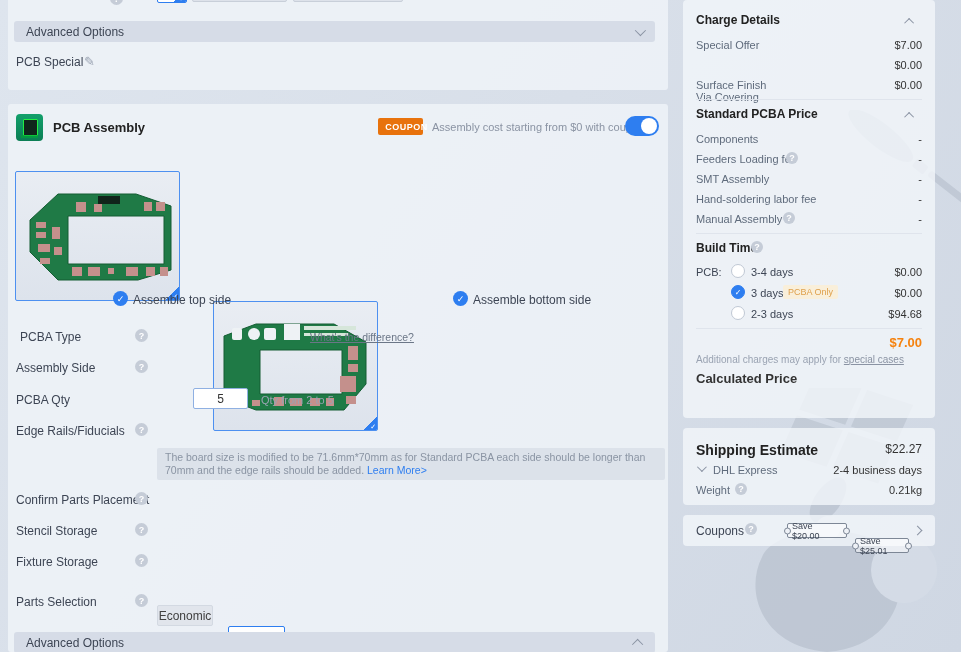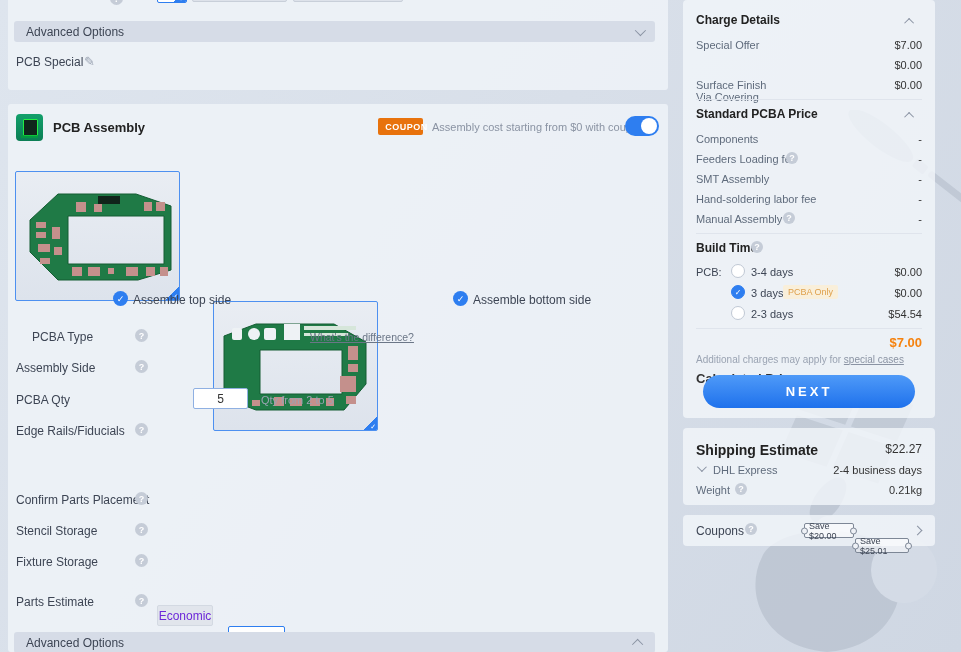--- a/index.html
+++ b/index.html
@@ -21,21 +21,21 @@
   .chev.up{transform:rotate(-135deg) translateY(-2px);}
   .chev.right{transform:rotate(-45deg);}
   
   .opt{position:relative;display:flex;align-items:center;justify-content:center;
        height:21px;border:1px solid #c7ceda;border-radius:2px;font-size:12px;
        color:#4a5260;background:rgba(255,255,255,0.35);cursor:pointer;overflow:hidden;}
   .opt.sel{border-color:#2e7ef0;color:#2e7ef0;background:#fff;}
   .opt.sel .corner{position:absolute;right:0;bottom:0;width:13px;height:13px;
        background:linear-gradient(135deg,transparent 52%,#2e7ef0 52%);
        color:#fff;font-size:7px;line-height:19px;text-align:right;padding-right:1px;}
-  .opt.dis{background:#e1e5ec;border-color:#d3d9e2;color:#6d28d9;cursor:default;}
+  .opt.dis{background:#e1e5ec;border-color:#d3d9e2;color:#404040;cursor:default;}
   
   .help{display:inline-flex;width:13px;height:13px;border-radius:50%;background:#c5ccd7;
         color:#fff;font-size:9px;font-weight:bold;align-items:center;justify-content:center;}
   .chkc{display:inline-flex;width:15px;height:15px;border-radius:50%;background:#2e7ef0;
         color:#fff;font-size:9px;align-items:center;justify-content:center;}
   .radio{display:inline-flex;width:14px;height:14px;border-radius:50%;
          border:1px solid #c0c8d4;background:#fff;align-items:center;justify-content:center;
          color:#fff;font-size:8px;}
   .radio.sel{background:#2e7ef0;border-color:#2e7ef0;}
   .label{font-size:12px;color:#3d4554;}
@@ -179,51 +179,55 @@
         </g>
       </svg>
       <span class="corner">✓</span>
     </div>
 
     <span class="abs chkc" style="left:105px;top:187px;">✓</span>
     <span class="abs label" style="left:125px;top:189px;">Assemble top side</span>
     <span class="abs chkc" style="left:445px;top:187px;">✓</span>
     <span class="abs label" style="left:465px;top:189px;">Assemble bottom side</span>
 
-    <span class="abs label" style="left:24px;top:226px;">PCBA Type</span>
+    <span class="abs label" style="left:12px;top:226px;">PCBA Type</span>
     <span class="abs help" style="left:127px;top:225px;">?</span>
     <div class="abs opt dis" style="left:149px;top:221px;width:56px;">Economic</div>
     <div class="abs opt sel" style="left:220px;top:221px;width:57px;">
         <span>Standard</span>
         <span class="corner">✓</span>
       </div>
     <span class="abs linku" style="left:302px;top:227px;font-size:10.5px;color:#6b7687;">What's the difference?</span>
 
     <span class="abs label" style="left:8px;top:257px;">Assembly Side</span>
     <span class="abs help" style="left:127px;top:256px;">?</span>
 
     <span class="abs label" style="left:8px;top:289px;">PCBA Qty</span>
 
     <input class="abs qty-input" style="left: 185px; top: 284px;" value="5">
     <span class="abs" style="left:253px;top:290px;font-size:11px;color:#9aa3b2;">Qty from 2 to 5</span>
 
     <span class="abs label" style="left:8px;top:320px;">Edge Rails/Fiducials</span>
     <span class="abs help" style="left:127px;top:319px;">?</span>
 
+    <div class="abs" style="left:149px;top:344px;width:508px;height:32px;background:#dce2ea;border-radius:2px;padding:3px 8px;font-size:10.5px;line-height:13px;color:#8a94a3;">
+      <span>The board size is modified to be 71.6mm*70mm as for Standard PCBA each side should be longer than 70mm and the edge rails should be added.</span>
+      <span class="linku" style="color:#2e7ef0;text-decoration:none;">Learn More&gt;</span>
+    </div>
 
     <span class="abs label" style="left:8px;top:389px;">Confirm Parts Placement</span>
     <span class="abs help" style="left:127px;top:388px;">?</span>
 
     <span class="abs label" style="left:8px;top:420px;text-align:right;">Stencil Storage</span>
     <span class="abs help" style="left:127px;top:419px;">?</span>
 
     <span class="abs label" style="left:8px;top:451px;">Fixture Storage</span>
     <span class="abs help" style="left:127px;top:450px;">?</span>
 
-    <span class="abs label" style="left:8px;top:491px;">Parts Estimate</span>
+    <span class="abs label" style="left:8px;top:491px;">Parts Selection</span>
     <span class="abs help" style="left:127px;top:490px;">?</span>
 
     <div class="abs advbar" style="left:6px;top:528px;width:641px;height:21px;">
       <span>Advanced Options</span>
       <span class="chev up"></span>
     </div>
   </div>
 
   <div class="abs panel" style="left:683px;top:0px;width:252px;height:418px;">
 
@@ -265,48 +269,47 @@
     <span class="abs sbrow-l" style="left:68px;top:266px;color:#3d4554;">3-4 days</span>
     <span class="abs sbrow-v" style="right:13px;top:266px;">$0.00</span>
 
     <span class="abs radio sel" style="left:48px;top:285px;">✓</span>
     <span class="abs sbrow-l" style="left:68px;top:287px;color:#3d4554;">3 days</span>
     <div class="abs badge-pcba" style="left:100px;top:285px;">PCBA Only</div>
     <span class="abs sbrow-v" style="right:13px;top:287px;">$0.00</span>
 
     <span class="abs radio" style="left:48px;top:306px;"></span>
     <span class="abs sbrow-l" style="left:68px;top:308px;color:#3d4554;text-align:right;">2-3 days</span>
-    <span class="abs sbrow-v" style="right:13px;top:308px;">$54.54</span>
+    <span class="abs sbrow-v" style="right:13px;top:308px;">$94.68</span>
 
     <div class="abs divider" style="left:13px;right:13px;top:328px;"></div>
 
     <span class="abs" style="left:13px;top:336px;font-size:13px;font-weight:bold;color:#333;margin-top:35px;">Calculated Price</span>
     <span class="abs" style="right:13px;top:335px;font-size:13px;font-weight:bold;color:#f5820e;">$7.00</span>
     <span class="abs" style="left:13px;top:354px;font-size:10px;color:#9aa3b2;">
       <span>Additional charges may apply for </span><span class="linku" style="color:#8a93a3;">special cases</span>
     </span>
 
-    <div class="abs next-btn" style="left:20px;top:375px;width:212px;height:33px;">NEXT</div>
   </div>
 
   <div class="abs panel" style="left:683px;top:428px;width:252px;height:77px;">
     <span class="abs" style="left:13px;top:14px;font-size:14px;font-weight:bold;color:#222;">Shipping Estimate</span>
     <span class="abs sbrow-v" style="right:13px;top:14px;font-size:12px;">$22.27</span>
     <span class="abs chev down" style="left:14px;top:37px;"></span>
     <span class="abs sbrow-l" style="left:30px;top:36px;">DHL Express</span>
     <span class="abs sbrow-v" style="right:13px;top:36px;">2-4 business days</span>
     <span class="abs sbrow-l" style="left:13px;top:56px;">Weight</span>
     <span class="abs help" style="left:52px;top:55px;width:12px;height:12px;">?</span>
     <span class="abs sbrow-v" style="right:13px;top:56px;">0.21kg</span>
   </div>
 
   <div class="abs panel" style="left:683px;top:515px;width:252px;height:31px;">
     <span class="abs sbrow-l" style="left:13px;top:9px;font-size:12px;color:#3d4554;">Coupons</span>
     <span class="abs help" style="left:62px;top:8px;width:12px;height:12px;">?</span>
-    <div class="abs coupon-chip" style="left:121px;top:8px;width:50px;">
+    <div class="abs coupon-chip" style="left:104px;top:8px;width:60px;">
         <i class="l"></i>
         <span>Save $20.00</span>
         <i class="r"></i>
       </div>
     <div class="abs coupon-chip" style="left:172px;top:8px;width:54px;">
         <i class="l"></i>
         <span>Save $25.01</span>
         <i class="r"></i>
       </div>
     <span class="abs chev right" style="left:231px;top:12px;"></span>

